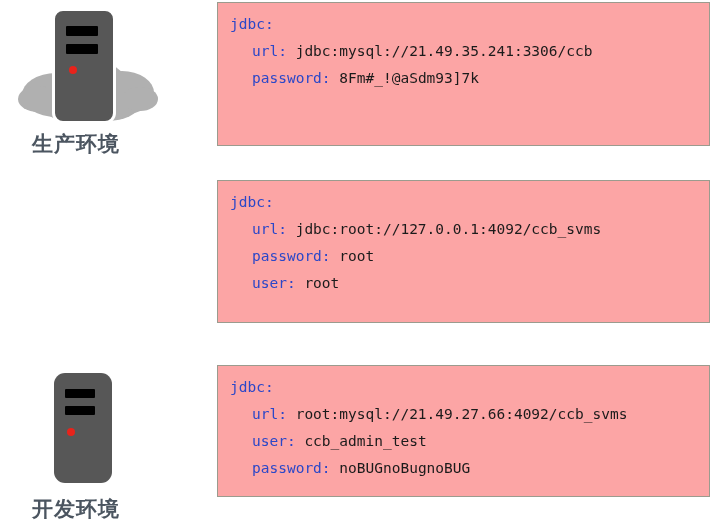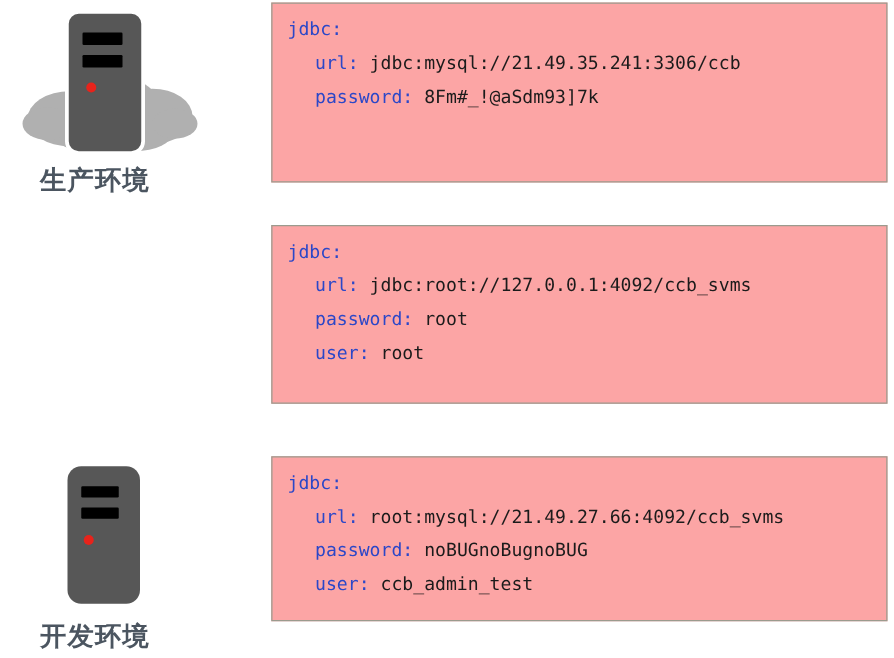--- a/index.html
+++ b/index.html
@@ -184,18 +184,18 @@
           <div class="slot s2"></div>
           <div class="led"></div>
         </div>
       </div>
       <div class="env-label">开发环境</div>
     </div>
 
     <div class="code-block">
       <div class="code-line"><span class="k">jdbc:</span></div>
       <div class="code-line indent"><span class="k">url:</span> <span class="v">root:mysql://21.49.27.66:4092/ccb_svms</span></div>
+      <div class="code-line indent"><span class="k">user:</span> <span class="v">ccb_admin_test</span></div>
       <div class="code-line indent"><span class="k">password:</span> <span class="v">noBUGnoBugnoBUG</span></div>
-      <div class="code-line indent"><span class="k">user:</span> <span class="v">ccb_admin_test</span></div>
     </div>
   </div>
 
 </div>
 
 </body></html>

